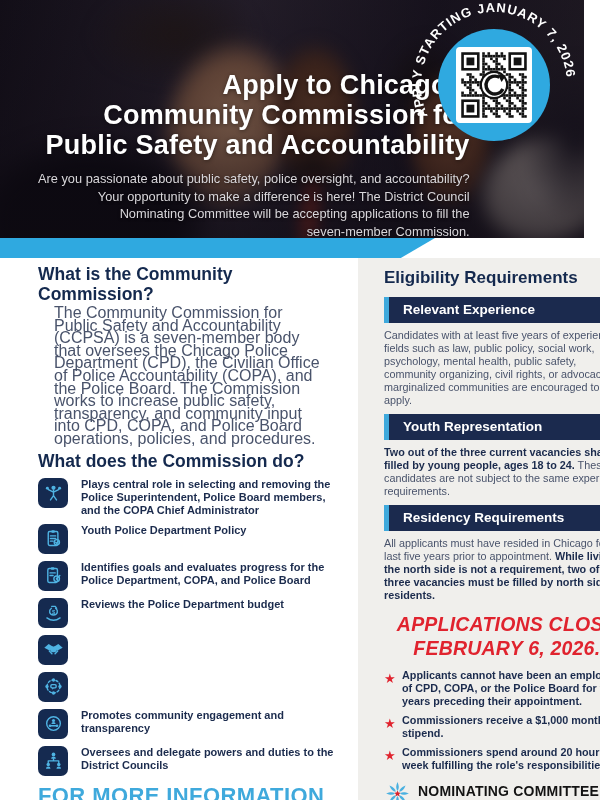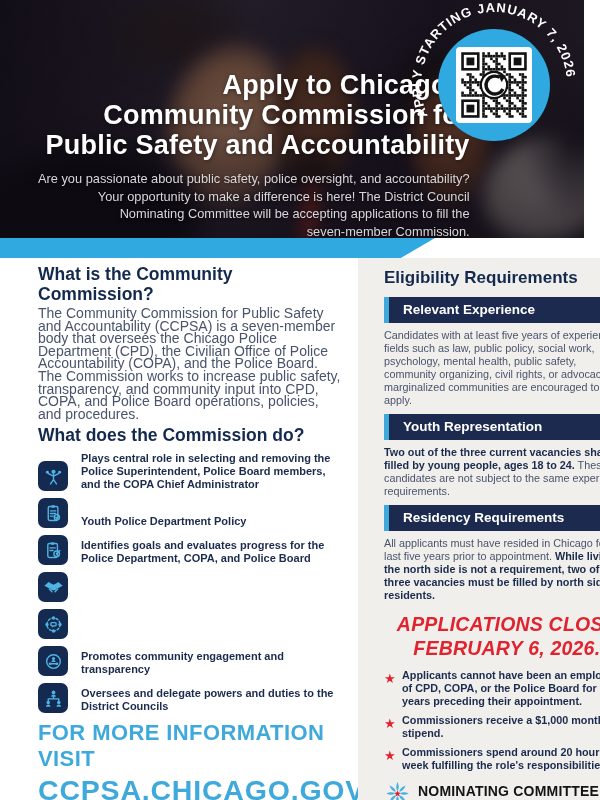--- a/index.html
+++ b/index.html
@@ -35,25 +35,25 @@
 
   
   .stripe { width:600px; height:20px; background:#2fa9e0; clip-path:polygon(0 0, 72.5% 0, 66.8% 100%, 0 100%); }
 
   
   .content { display:flex; width:600px; height:542px; }
   .col-left { width:358px; padding:6px 12px 0 38px; }
   .col-right { flex:1; background:#f0efec; padding:8px 15px 0 26px; }
 
   h2.sec { color:#14294e; font-size:17.5px; line-height:20px; font-weight:700; margin-bottom:3px; max-width:300px; }
-  .lead { color:#49536b; font-size:14px; line-height:12.6px; margin:2px 0 5px; max-width:306px; }
+  .lead { color:#49536b; font-size:16px; line-height:12.6px; margin:2px 16px 5px; max-width:306px; }
   h2.sec2 { margin-top:2px; margin-bottom:7px; max-width:320px; }
 
   .duties { list-style:none; }
-  .duties li { display:flex; align-items:flex-end; gap:13px; margin-bottom:7px; }
+  .duties li { display:flex; align-items:flex-start; gap:13px; margin-bottom:7px; }
   .tile { flex:none; width:30px; height:30px; background:#152a50; border-radius:7px; display:flex; align-items:center; justify-content:center; }
   .tile svg { width:21px; height:21px; }
   .duty-text { font-size:11px; font-weight:bold; color:#1b2b4d; line-height:13px; }
 
   .info { margin-top:7px; color:#3fa9dc; font-weight:800; }
   .info1 { font-size:22px; letter-spacing:.4px; }
   .info2 { font-size:28.5px; letter-spacing:.8px; margin-top:2px; }
 
   h2.elig { font-size:17px; margin:2px 0 9px; max-width:none; }
   .banner { background:#1b2a4e; border-left:5px solid #3fa9dc; color:#fff; font-size:13.5px; font-weight:600; padding:5px 8px 6px 14px; margin-bottom:6px; }
@@ -383,20 +383,31 @@
               <circle class="icon-stroke" cx="15.6" cy="15.8" r="3.2"></circle>
               <circle class="icon-fill" cx="15.6" cy="15.8" r="1.1"></circle>
               <path class="icon-stroke" d="M15.6 15.8 l3.6-3.8"></path>
             </svg>
           </span>
           <span class="duty-text">Identifies goals and evaluates progress for the Police Department, COPA, and Police Board</span>
         </li>
         <li>
           <span class="tile">
             <svg viewBox="0 0 24 24">
+              <path class="icon-stroke" d="M10 5 h4 l1.6 2.2"></path>
+              <path class="icon-stroke" d="M9.6 7.2 c-3.2 2.4 -2.8 7.6 2.4 7.6 s5.6 -5.2 2.4 -7.6"></path>
+              <text x="12" y="13.3" text-anchor="middle" font-size="6.5" font-weight="bold" fill="#4fb3e3" font-family="Liberation Sans, sans-serif">$</text>
+              <path class="icon-stroke" d="M4.5 18.2 q7.5 5.4 15 0"></path>
+            </svg>
+          </span>
+          <span class="duty-text">Reviews the Police Department budget</span>
+        </li>
+        <li>
+          <span class="tile">
+            <svg viewBox="0 0 24 24">
               <polygon class="icon-fill" points="1.5,10 6.5,5.8 11.5,8.8 8,13.5"></polygon>
               <polygon class="icon-fill" points="22.5,10 17.5,5.8 12.5,8.8 16,13.5"></polygon>
               <rect class="icon-fill" x="8.2" y="8.6" width="7.6" height="6.4" rx="2.4"></rect>
               <path class="icon-stroke" d="M7.2 13.8 l3 3 M16.8 13.8 l-3 3" stroke-width="2.2"></path>
             </svg>
           </span>
         </li>
         <li>
           <span class="tile">
             <svg viewBox="0 0 24 24">

